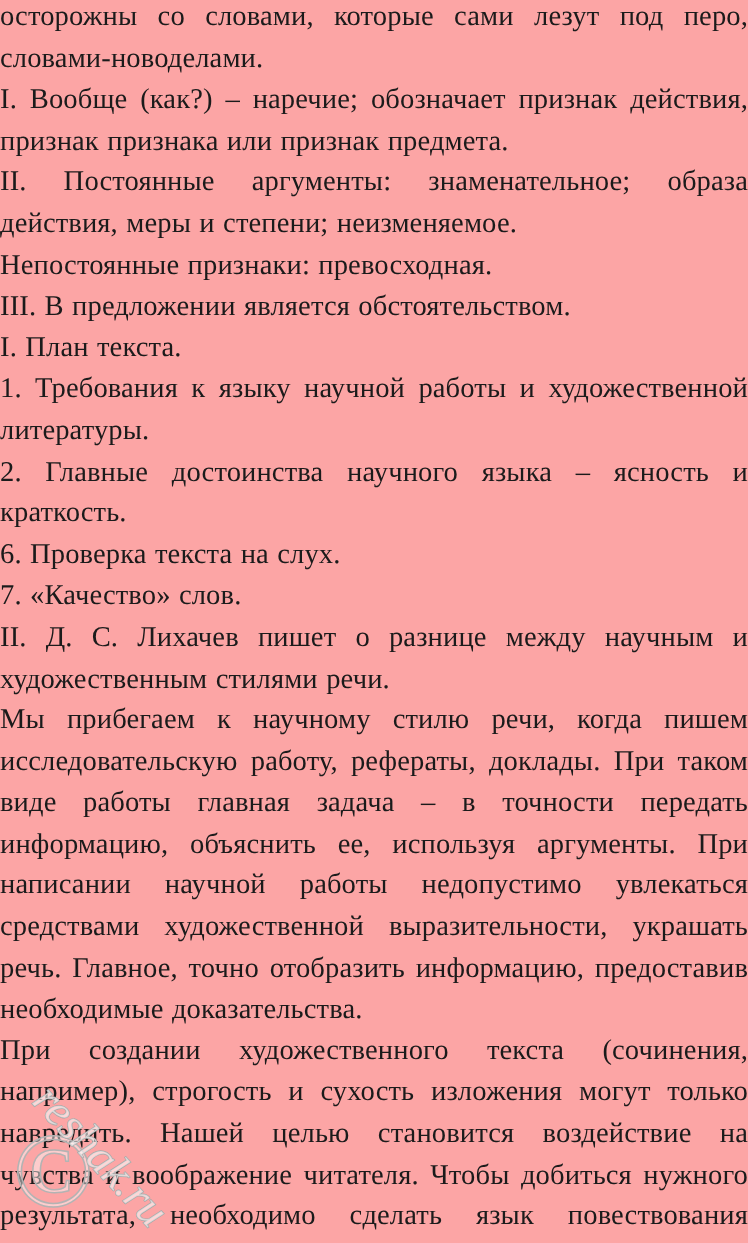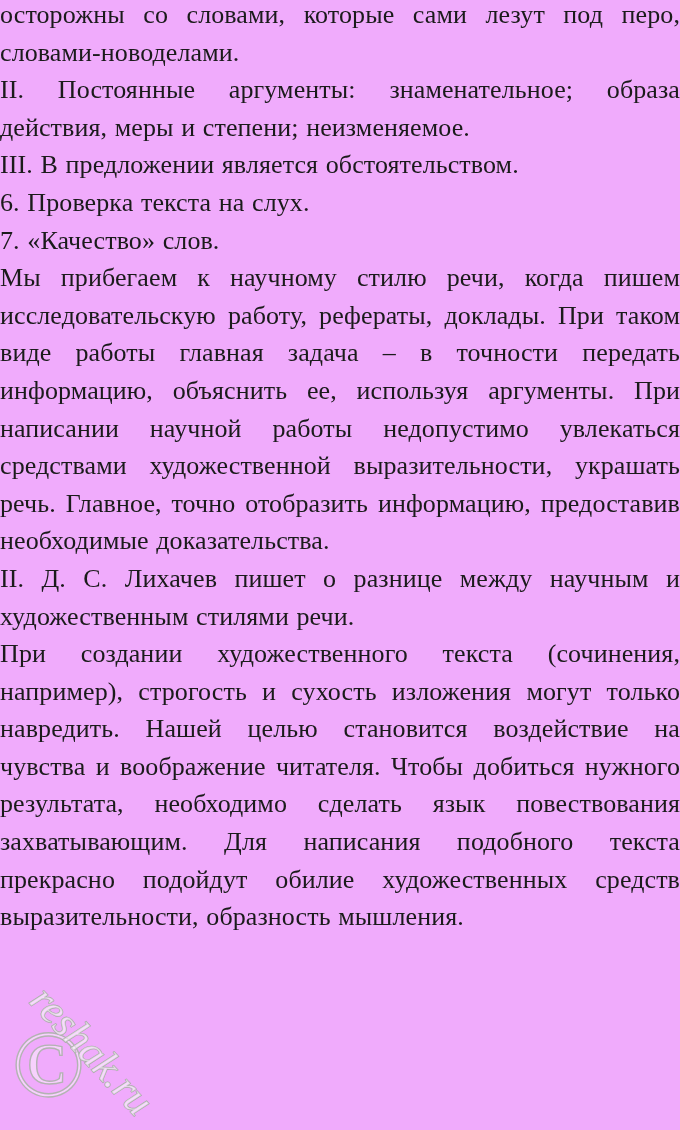--- a/index.html
+++ b/index.html
@@ -10,21 +10,21 @@
   body {
     width: 680px;
     height: 1130px;
     overflow: hidden;
     position: relative;
     font-family: "Liberation Serif", "DejaVu Serif", serif;
   }
   .page {
     position: absolute;
     inset: 0;
-    background: #f0abfc;
+    background: #fca5a5;
     text-decoration: underline;
   }
   .doc-text {
     position: absolute;
     left: 0;
     top: -4px;
     width: 680px;
     color: #1b1b1b;
     font-size: 26px;
     line-height: 37.6px;
@@ -67,26 +67,31 @@
     stroke-width: 1.4px;
   }
 </style>
 </head>
 <body>
 
 <div class="page">
 
   <div class="doc-text">
     <p>осторожны со словами, которые сами лезут под перо, словами-новоделами.</p>
+    <p>I. Вообще (как?) – наречие; обозначает признак действия, признак признака или признак предмета.</p>
     <p>II. Постоянные аргументы: знаменательное; образа действия, меры и степени; неизменяемое.</p>
+    <p>Непостоянные признаки: превосходная.</p>
     <p>III. В предложении является обстоятельством.</p>
+    <p>I. План текста.</p>
+    <p>1. Требования к языку научной работы и художественной литературы.</p>
+    <p>2. Главные достоинства научного языка – ясность и краткость.</p>
     <p>6. Проверка текста на слух.</p>
     <p>7. «Качество» слов.</p>
+    <p>II. Д. С. Лихачев пишет о разнице между научным и художественным стилями речи.</p>
     <p>Мы прибегаем к научному стилю речи, когда пишем исследовательскую работу, рефераты, доклады. При таком виде работы главная задача – в точности передать информацию, объяснить ее, используя аргументы. При написании научной работы недопустимо увлекаться средствами художественной выразительности, украшать речь. Главное, точно отобразить информацию, предоставив необходимые доказательства.</p>
-    <p>II. Д. С. Лихачев пишет о разнице между научным и художественным стилями речи.</p>
     <p>При создании художественного текста (сочинения, например), строгость и сухость изложения могут только навредить. Нашей целью становится воздействие на чувства и воображение читателя. Чтобы добиться нужного результата, необходимо сделать язык повествования захватывающим. Для написания подобного текста прекрасно подойдут обилие художественных средств выразительности, образность мышления.</p>
   </div>
 
   <div class="watermark">
     <svg viewBox="0 0 220 200" xmlns="http://www.w3.org/2000/svg">
       <text class="wm-copy" x="12" y="166">©</text>
       <text class="wm-text" x="28" y="72" transform="rotate(47 28 72)">reshak.ru</text>
     </svg>
   </div>
 

